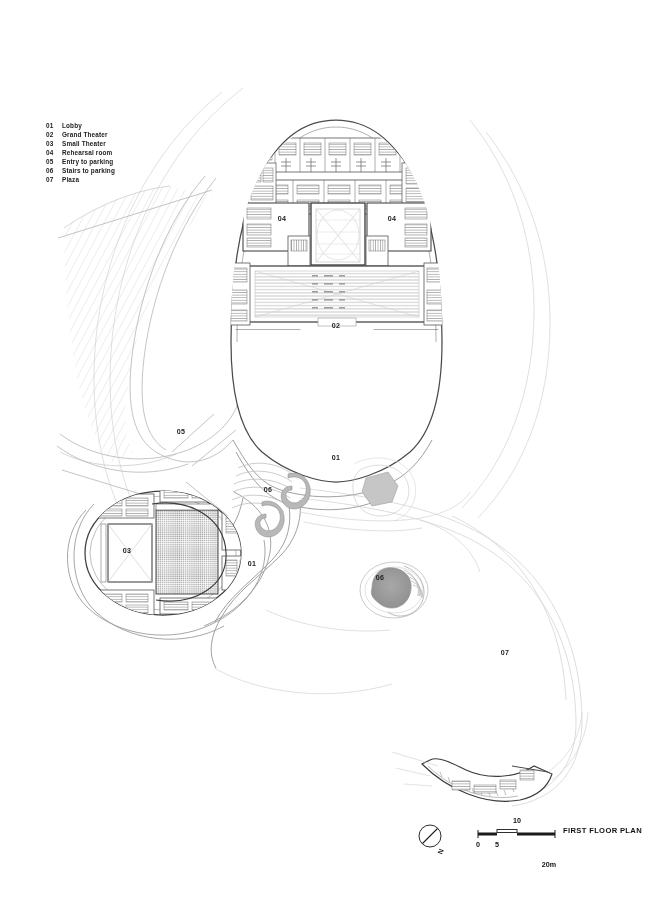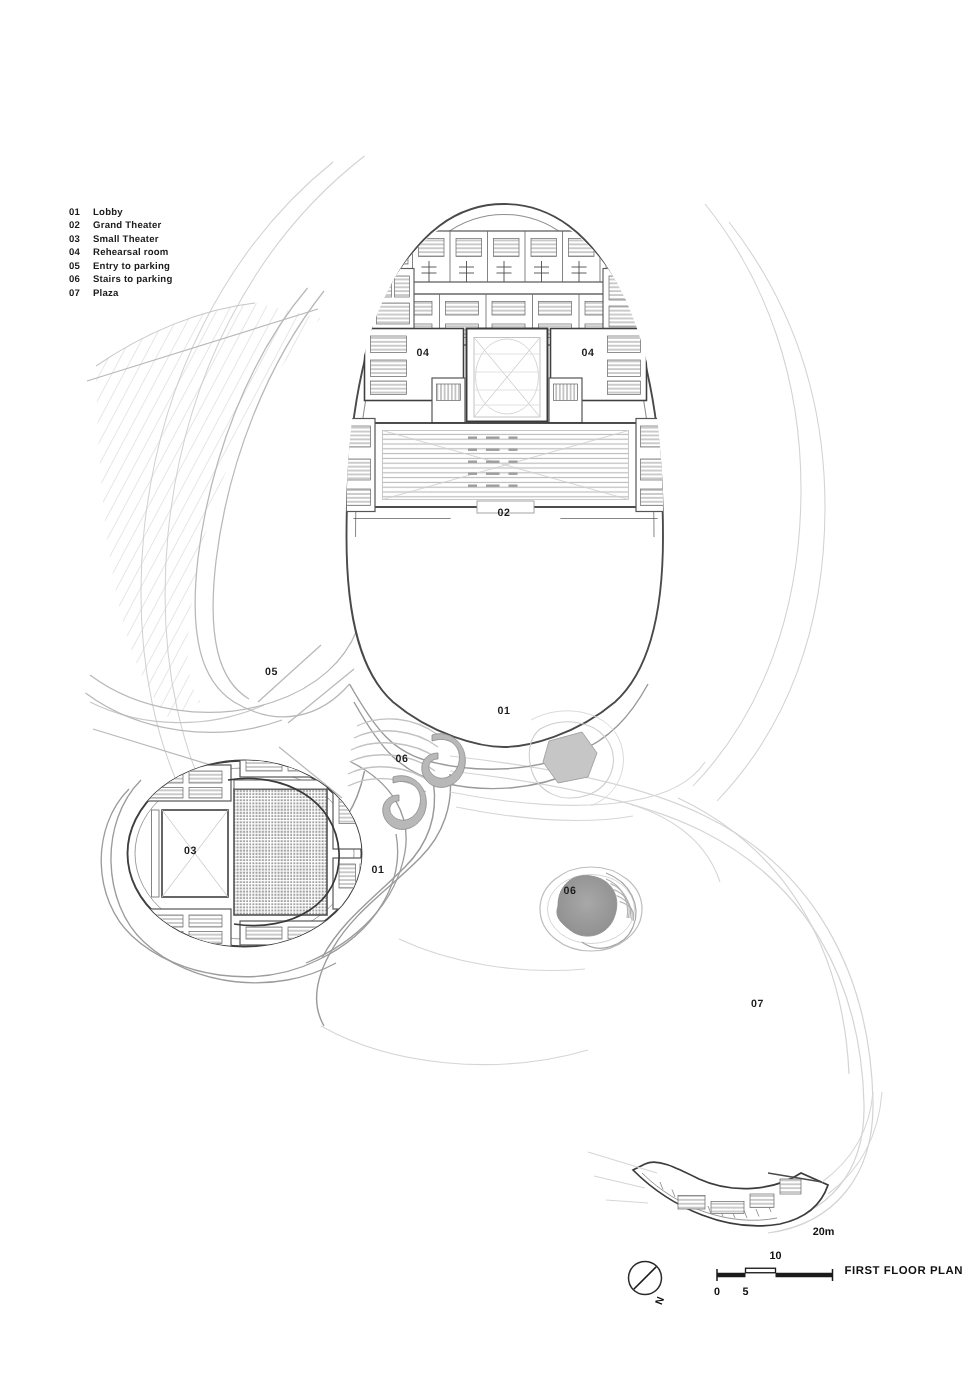--- a/index.html
+++ b/index.html
@@ -15,21 +15,20 @@
     overflow: hidden;
     font-family: "Liberation Sans", sans-serif;
   }
 
   #sheet {
     position: absolute;
     left: 0; top: 0;
     width: 650px;
     height: 818px;
     background: #ffffff;
-    margin-top: 16px;
   }
 
   
   #legend {
     position: absolute;
     left: 46px;
     top: 121px;
     font-size: 6.4px;
     line-height: 9.05px;
     color: #1b1b1b;
@@ -624,18 +623,18 @@
         <line x1="478" y1="830" x2="478" y2="838" stroke="#1b1b1b" stroke-width="1"></line>
         <line x1="555" y1="830" x2="555" y2="838" stroke="#1b1b1b" stroke-width="1"></line>
       </g>
     </svg>
 
     <div id="north-n">N</div>
 
     <div class="scalelabel" style="left:478px; top:840px;">0</div>
     <div class="scalelabel" style="left:497px; top:840px;">5</div>
     <div class="scalelabel" style="left:517px; top:816px;">10</div>
-    <div class="scalelabel" style="left:549px; top:800px;">20m</div>
+    <div class="scalelabel" style="left:549px; top:860px;">20m</div>
 
     <div id="plan-title">FIRST FLOOR PLAN</div>
   </div>
 
 </div>
 
 </body></html>

